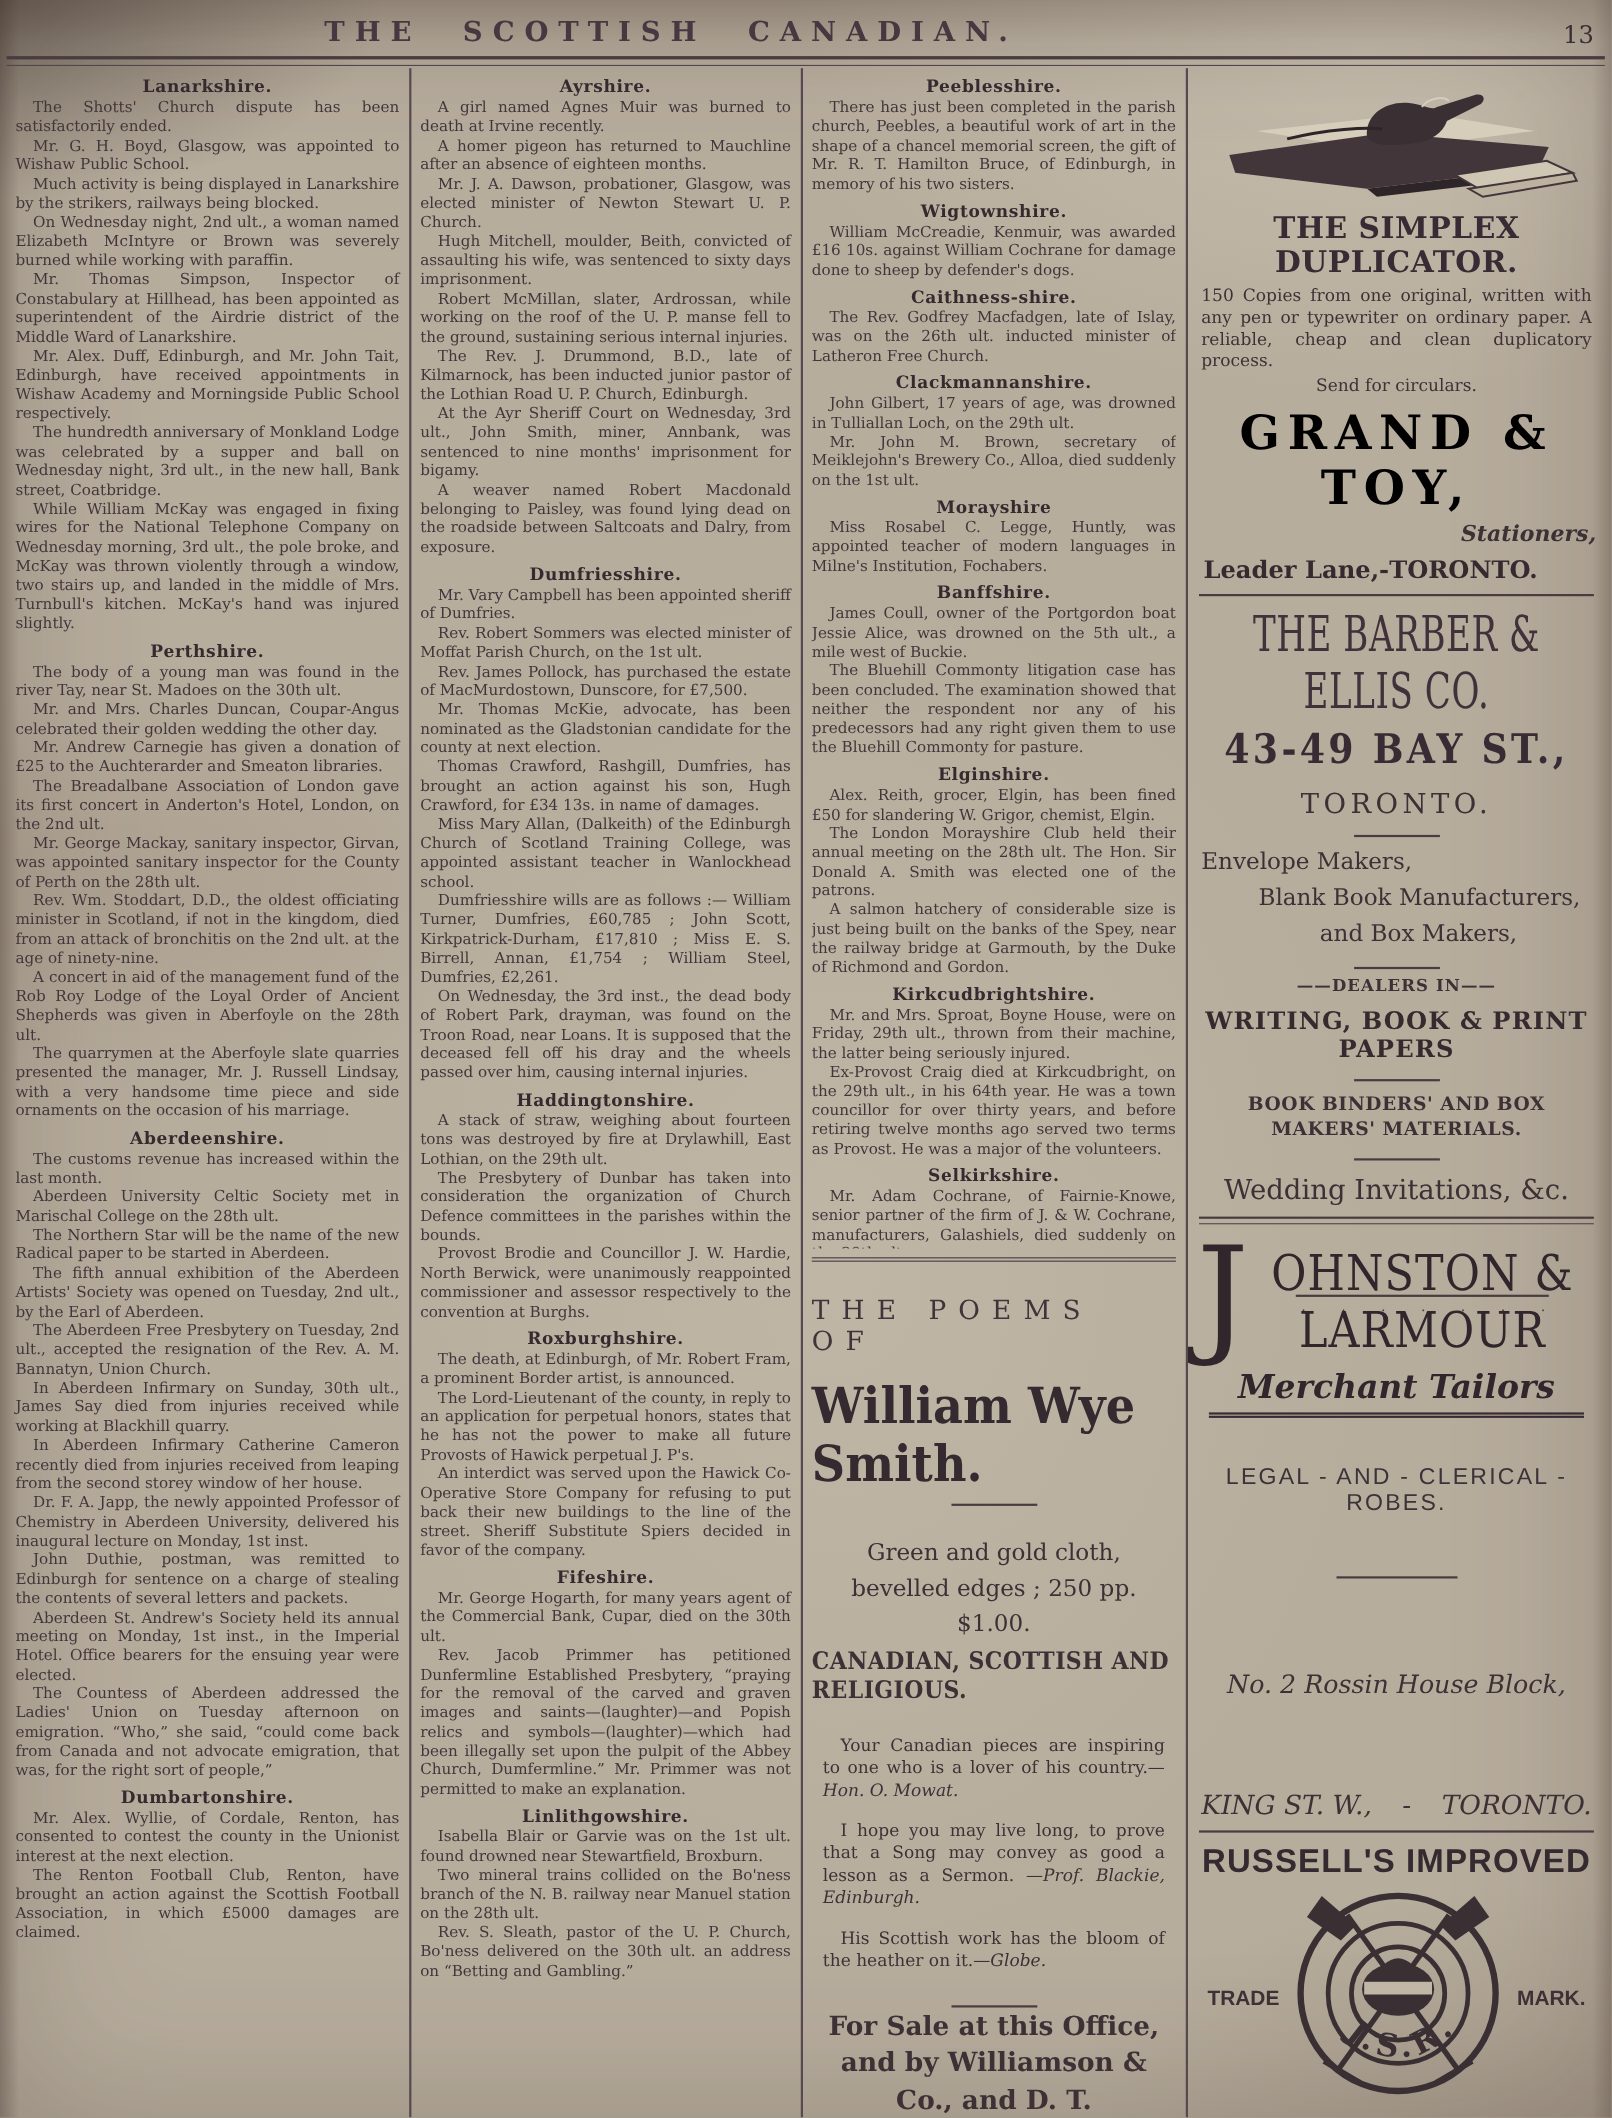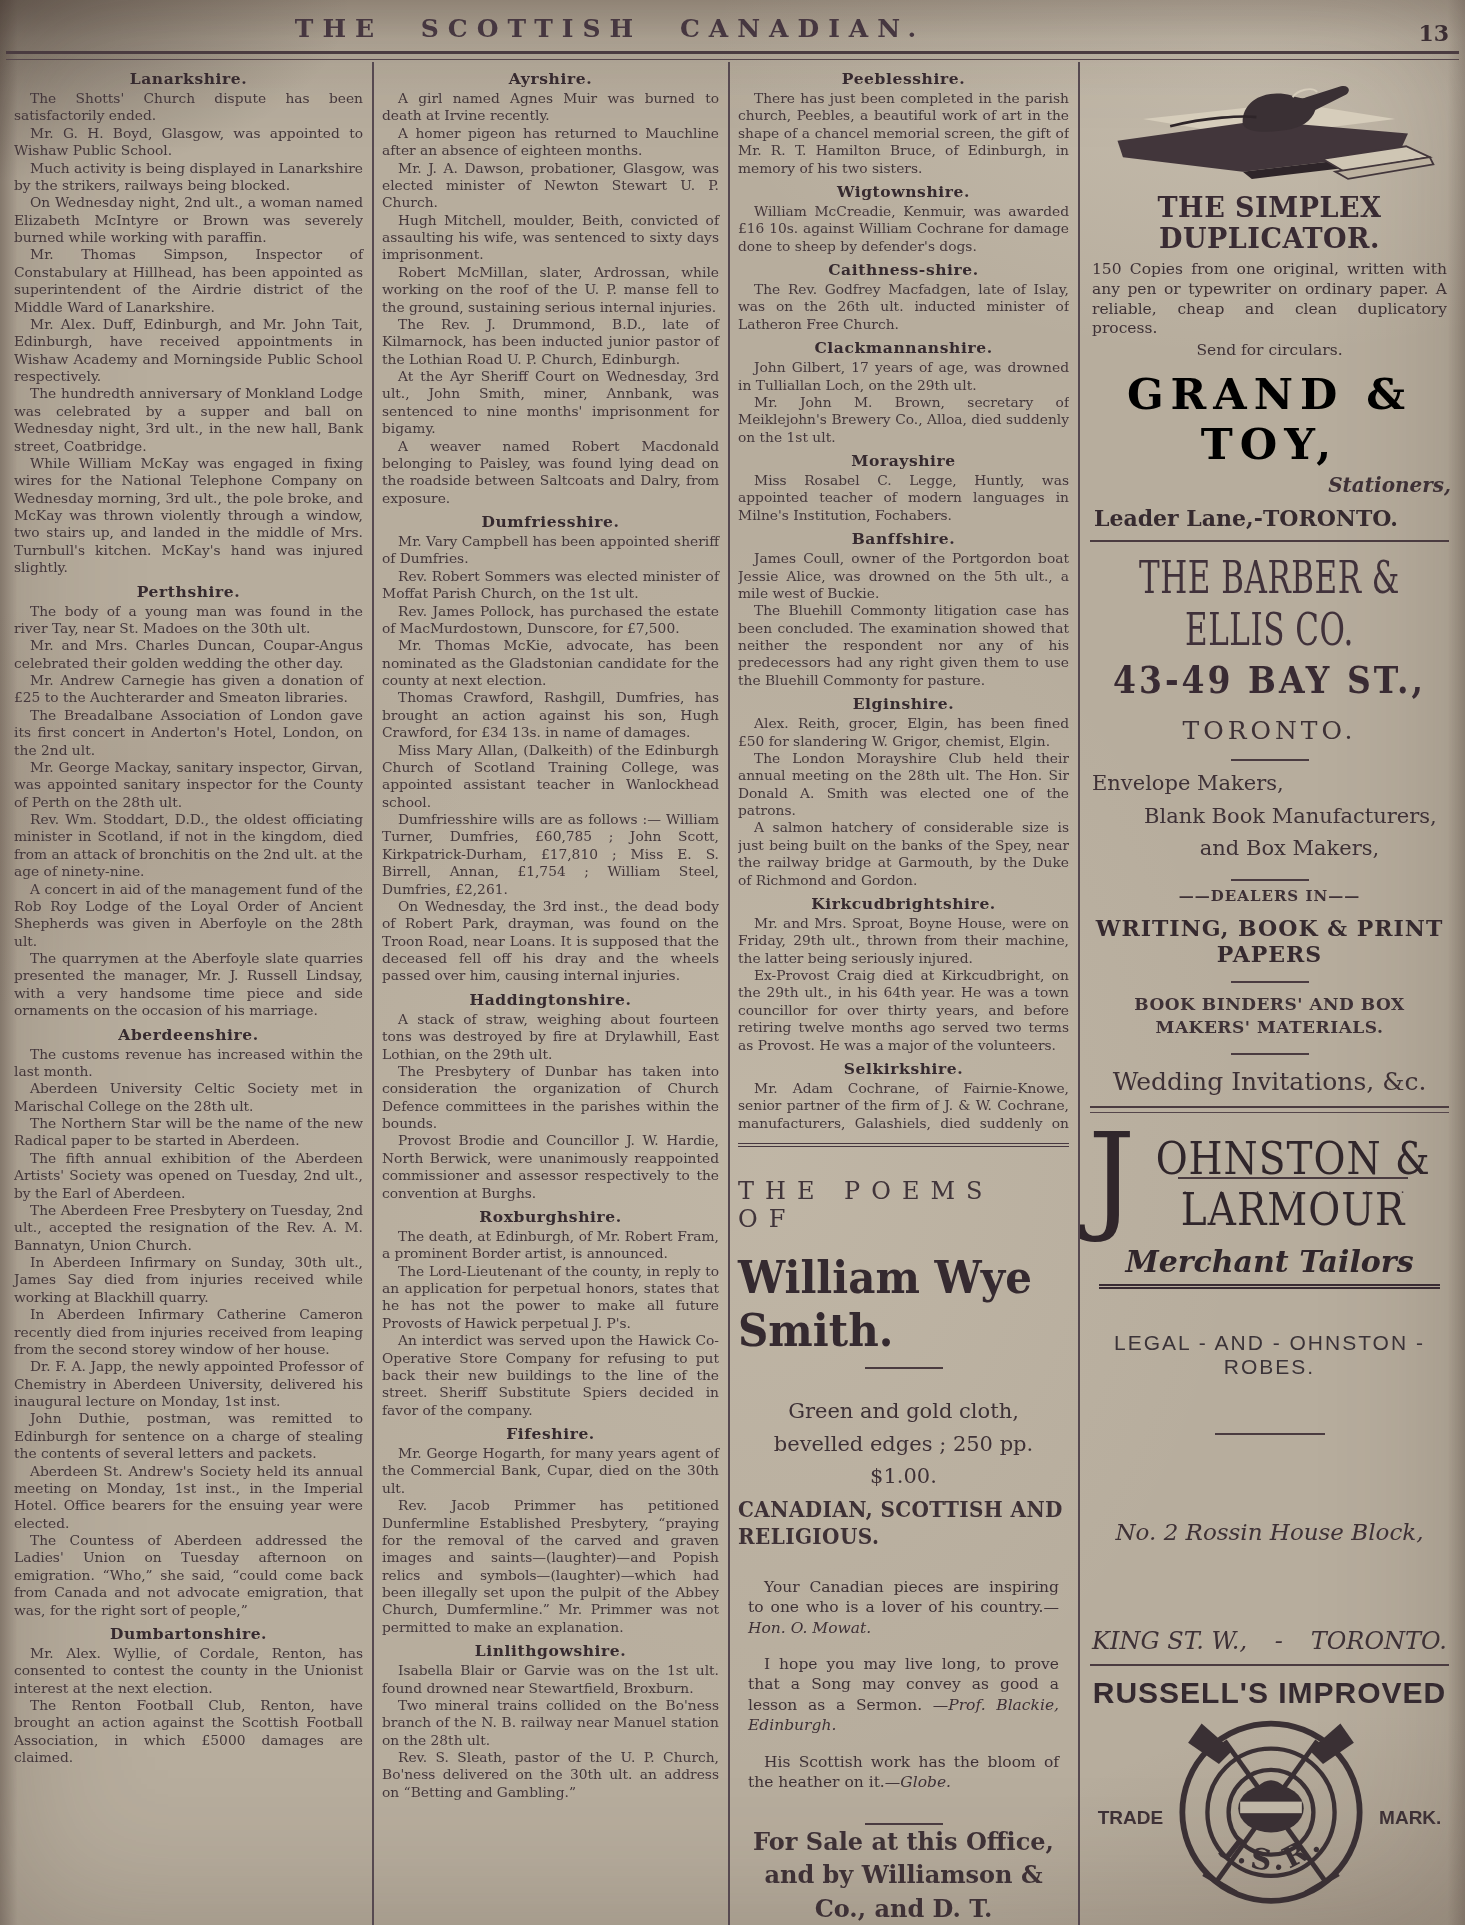--- a/index.html
+++ b/index.html
@@ -20,21 +20,21 @@
       linear-gradient(90deg, rgba(70,55,48,0.35) 0%, rgba(70,55,48,0) 1.2%, rgba(70,55,48,0) 98.8%, rgba(70,55,48,0.28) 100%);
     box-shadow: inset 0 0 140px rgba(64,50,44,0.28);
   }
   .masthead-title{
     position:absolute;top:14px;left:0;width:1220px;
     text-align:center;font-size:25px;font-weight:bold;
     letter-spacing:9px;word-spacing:20px;color:#463740;
   }
   .page-number{
     position:absolute;top:20px;right:16px;
-    font-size:22px;font-weight:bold;color:#3b2e33;
+    font-size:22px;font-weight:normal;color:#3b2e33;
   }
   .head-rule{
     position:absolute;top:51px;left:6px;right:6px;height:5px;
     border-top:3px solid #4a3b40;border-bottom:1px solid #54454a;
   }
   .columns{
     position:absolute;top:62px;left:6px;right:6px;bottom:0;
     display:flex;
   }
   .col{box-sizing:border-box;overflow:hidden;padding:2px 9px 0 8px;}
@@ -276,21 +276,21 @@
 
     <div class="double-rule"></div>
 
     <div class="jl-name">
       <span class="jl-initial">J</span>
       <span class="jl-rest">OHNSTON &amp; LARMOUR</span>
     </div>
     <div class="jl-underline"></div>
     <div class="jl-dots">. . . . . . .</div>
     <div><span class="jl-tagline">Merchant Tailors</span></div>
-    <div class="robes">LEGAL - AND - OHNSTON - ROBES.</div>
+    <div class="robes">LEGAL - AND - CLERICAL - ROBES.</div>
     <div class="robes-rule"></div>
     <div class="rossin">No. 2 Rossin House Block,</div>
     <div class="king-row">
       <span>KING ST. W.,</span>
       <span>-</span>
       <span>TORONTO.</span>
     </div>
 
     <div class="ad-rule"></div>
 

